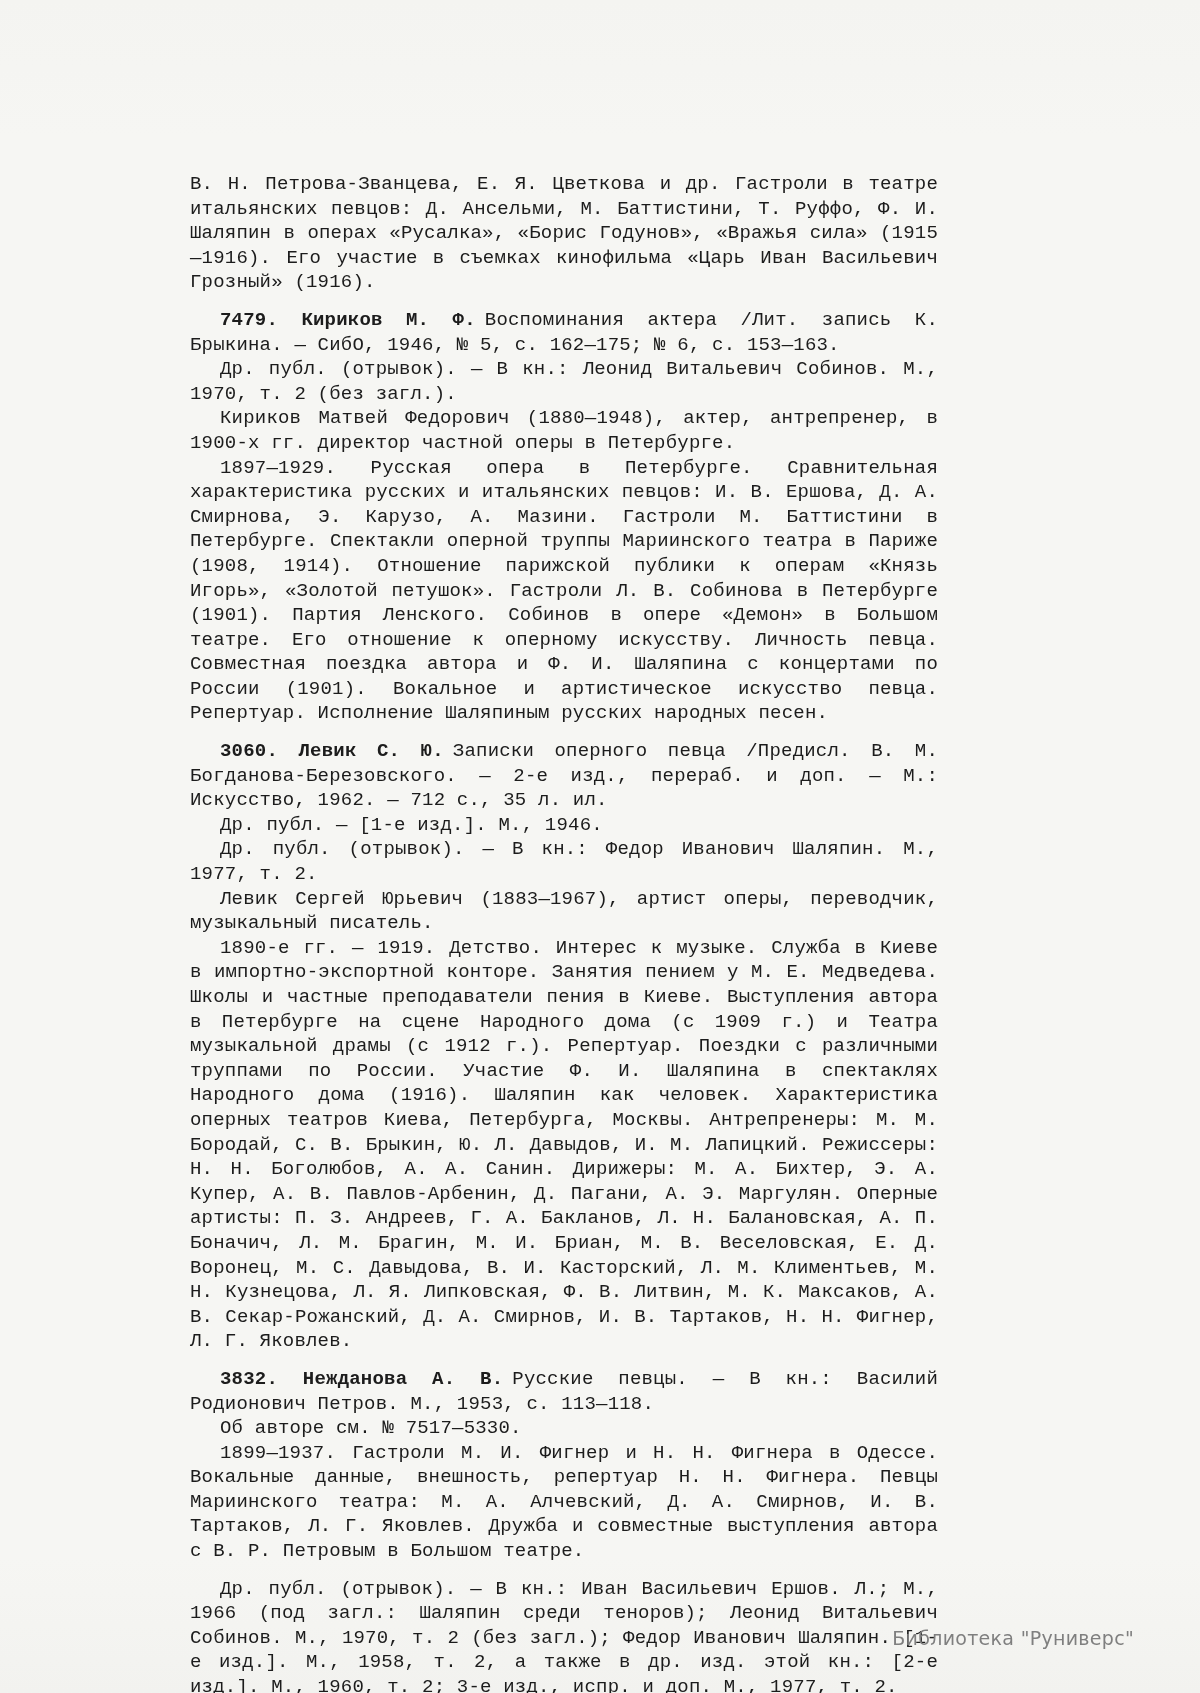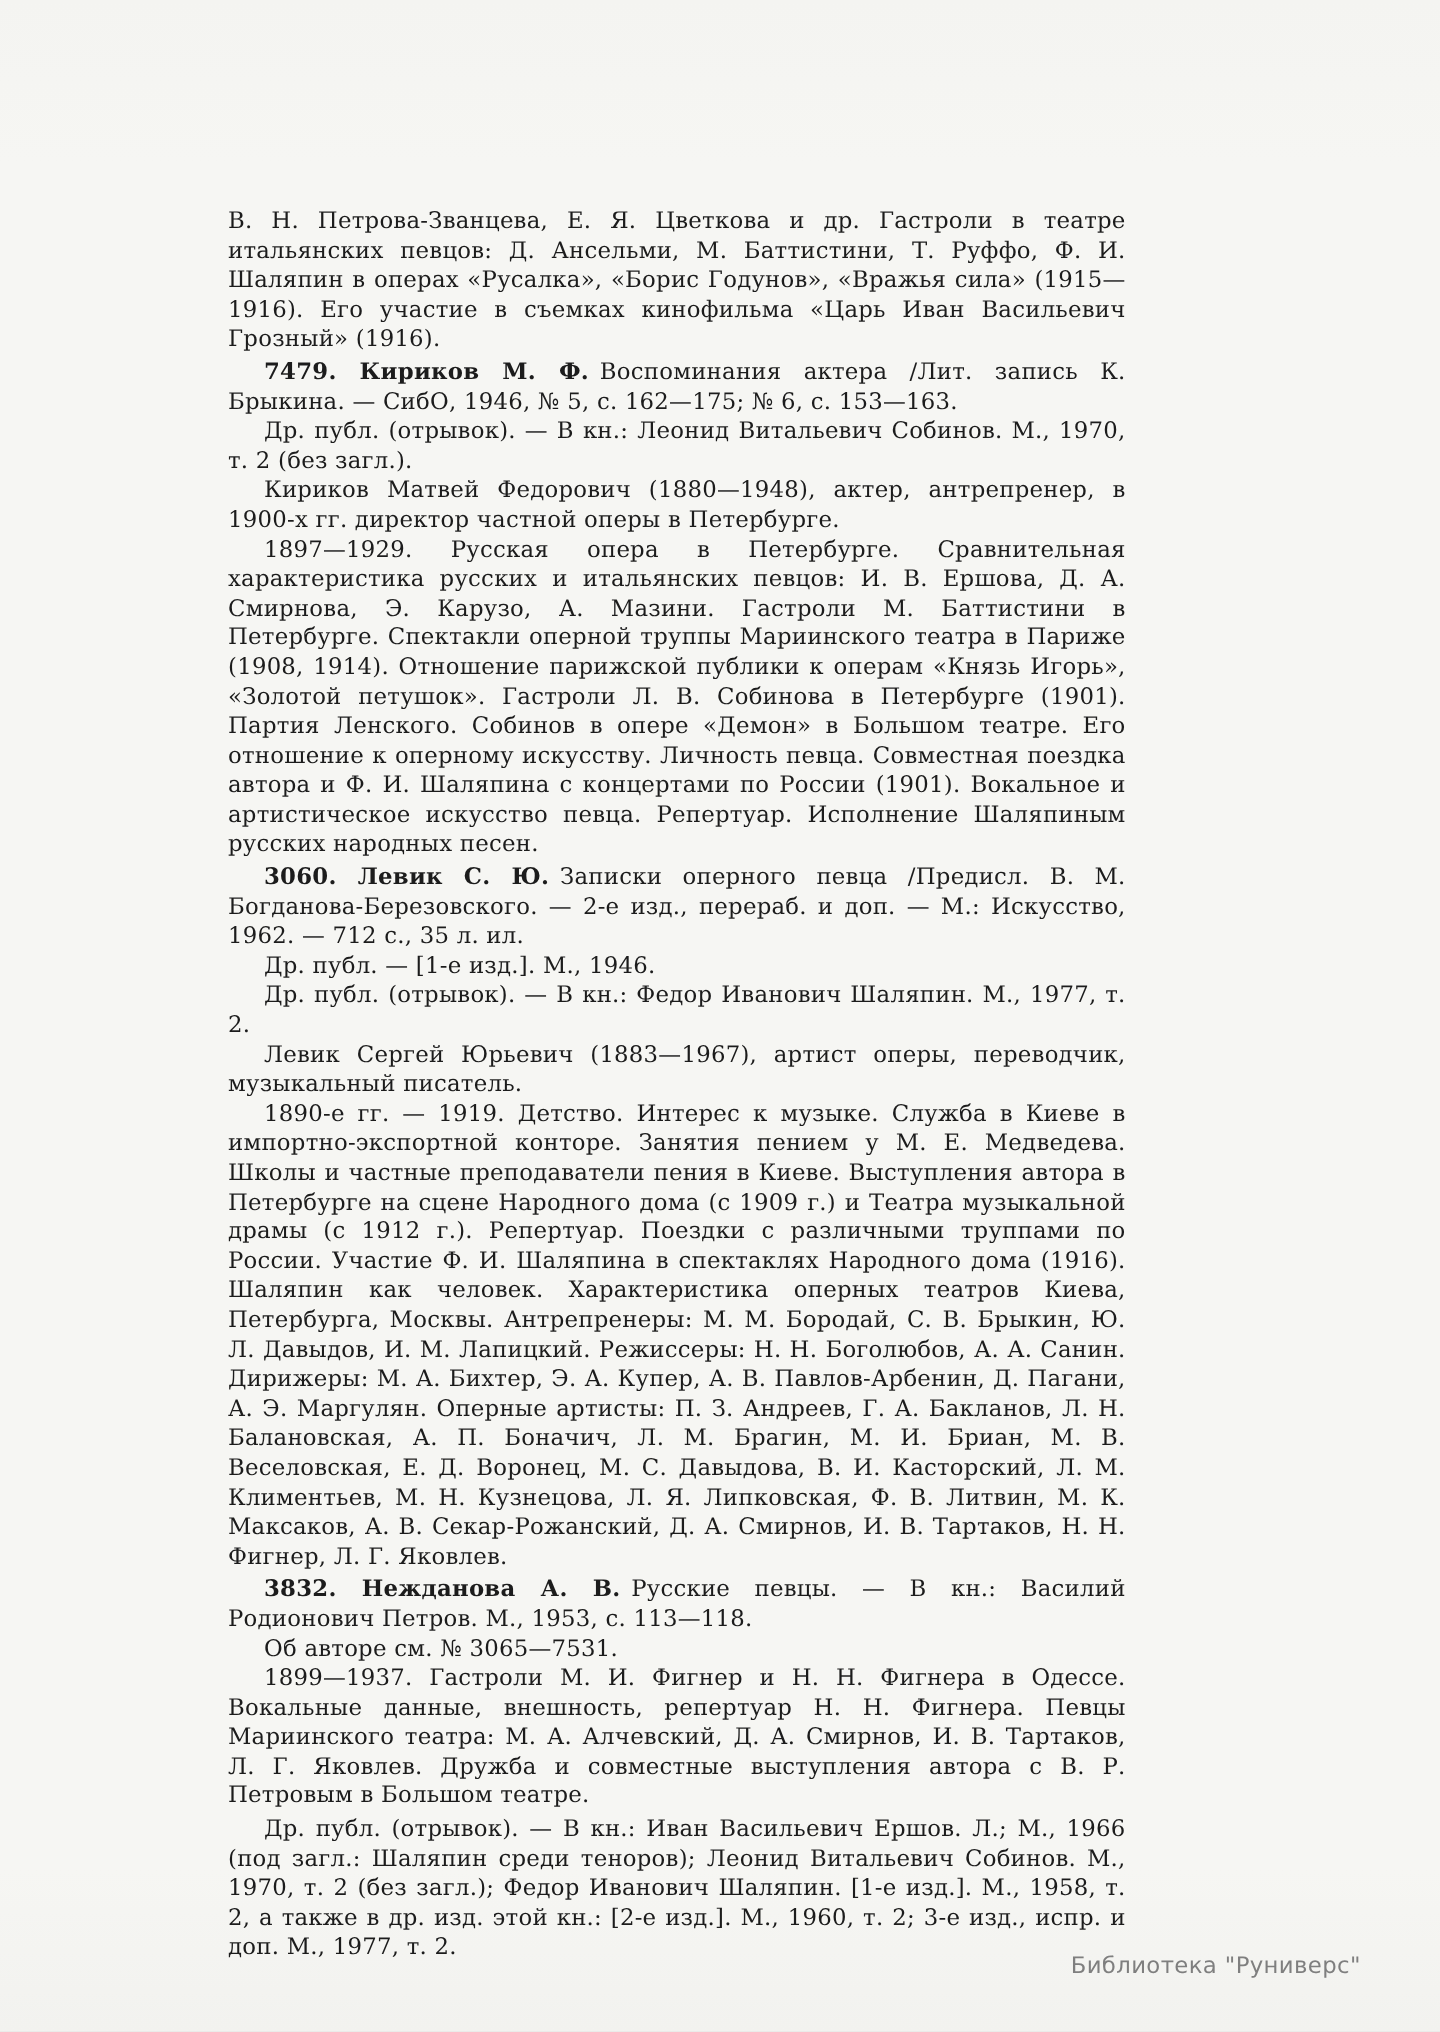--- a/index.html
+++ b/index.html
@@ -23,26 +23,27 @@
     top: 172px;
     width: 748px;
     font-size: 19px;
     line-height: 24.6px;
     letter-spacing: 0.2px;
   }
   .para {
     margin: 0;
     text-align: justify;
     text-indent: 30px;
+    font-family: Liberation Mono, monospace;
   }
   .para.intro {
     text-indent: 0;
   }
   .entry {
-    margin-top: 3px;
+    margin-top: 13px;
   }
   .entry-label {
     font-weight: bold;
     margin-right: 9px;
   }
   .watermark {
     position: absolute;
     right: 66px;
     bottom: 44px;
     font-family: "DejaVu Sans", "Liberation Sans", sans-serif;
@@ -69,21 +70,21 @@
     <div class="entry">
       <p class="para"><span class="entry-label">3060. Левик С. Ю.</span><span>Записки оперного певца /Предисл. В. М. Богданова-Березовского. — 2-е изд., перераб. и доп. — М.: Искусство, 1962. — 712 с., 35 л. ил.</span></p>
       <p class="para">Др. публ. — [1-е изд.]. М., 1946.</p>
       <p class="para">Др. публ. (отрывок). — В кн.: Федор Иванович Шаляпин. М., 1977, т. 2.</p>
       <p class="para">Левик Сергей Юрьевич (1883—1967), артист оперы, переводчик, музыкальный писатель.</p>
       <p class="para">1890-е гг. — 1919. Детство. Интерес к музыке. Служба в Киеве в импортно-экспортной конторе. Занятия пением у М. Е. Медведева. Школы и частные преподаватели пения в Киеве. Выступления автора в Петербурге на сцене Народного дома (с 1909 г.) и Театра музыкальной драмы (с 1912 г.). Репертуар. Поездки с различными труппами по России. Участие Ф. И. Шаляпина в спектаклях Народного дома (1916). Шаляпин как человек. Характеристика оперных театров Киева, Петербурга, Москвы. Антрепренеры: М. М. Бородай, С. В. Брыкин, Ю. Л. Давыдов, И. М. Лапицкий. Режиссеры: Н. Н. Боголюбов, А. А. Санин. Дирижеры: М. А. Бихтер, Э. А. Купер, А. В. Павлов-Арбенин, Д. Пагани, А. Э. Маргулян. Оперные артисты: П. З. Андреев, Г. А. Бакланов, Л. Н. Балановская, А. П. Боначич, Л. М. Брагин, М. И. Бриан, М. В. Веселовская, Е. Д. Воронец, М. С. Давыдова, В. И. Касторский, Л. М. Климентьев, М. Н. Кузнецова, Л. Я. Липковская, Ф. В. Литвин, М. К. Максаков, А. В. Секар-Рожанский, Д. А. Смирнов, И. В. Тартаков, Н. Н. Фигнер, Л. Г. Яковлев.</p>
     </div>
 
     <div class="entry">
       <p class="para"><span class="entry-label">3832. Нежданова А. В.</span><span>Русские певцы. — В кн.: Василий Родионович Петров. М., 1953, с. 113—118.</span></p>
-      <p class="para">Об авторе см. № 3065—7531.</p>
+      <p class="para">Об авторе см. № 7517—5330.</p>
       <p class="para">1899—1937. Гастроли М. И. Фигнер и Н. Н. Фигнера в Одессе. Вокальные данные, внешность, репертуар Н. Н. Фигнера. Певцы Мариинского театра: М. А. Алчевский, Д. А. Смирнов, И. В. Тартаков, Л. Г. Яковлев. Дружба и совместные выступления автора с В. Р. Петровым в Большом театре.</p>
     </div>
 
     <div class="entry">
       <p class="para">Др. публ. (отрывок). — В кн.: Иван Васильевич Ершов. Л.; М., 1966 (под загл.: Шаляпин среди теноров); Леонид Витальевич Собинов. М., 1970, т. 2 (без загл.); Федор Иванович Шаляпин. [1-е изд.]. М., 1958, т. 2, а также в др. изд. этой кн.: [2-е изд.]. М., 1960, т. 2; 3-е изд., испр. и доп. М., 1977, т. 2.</p>
 
     </div>
 
   </div>
 

